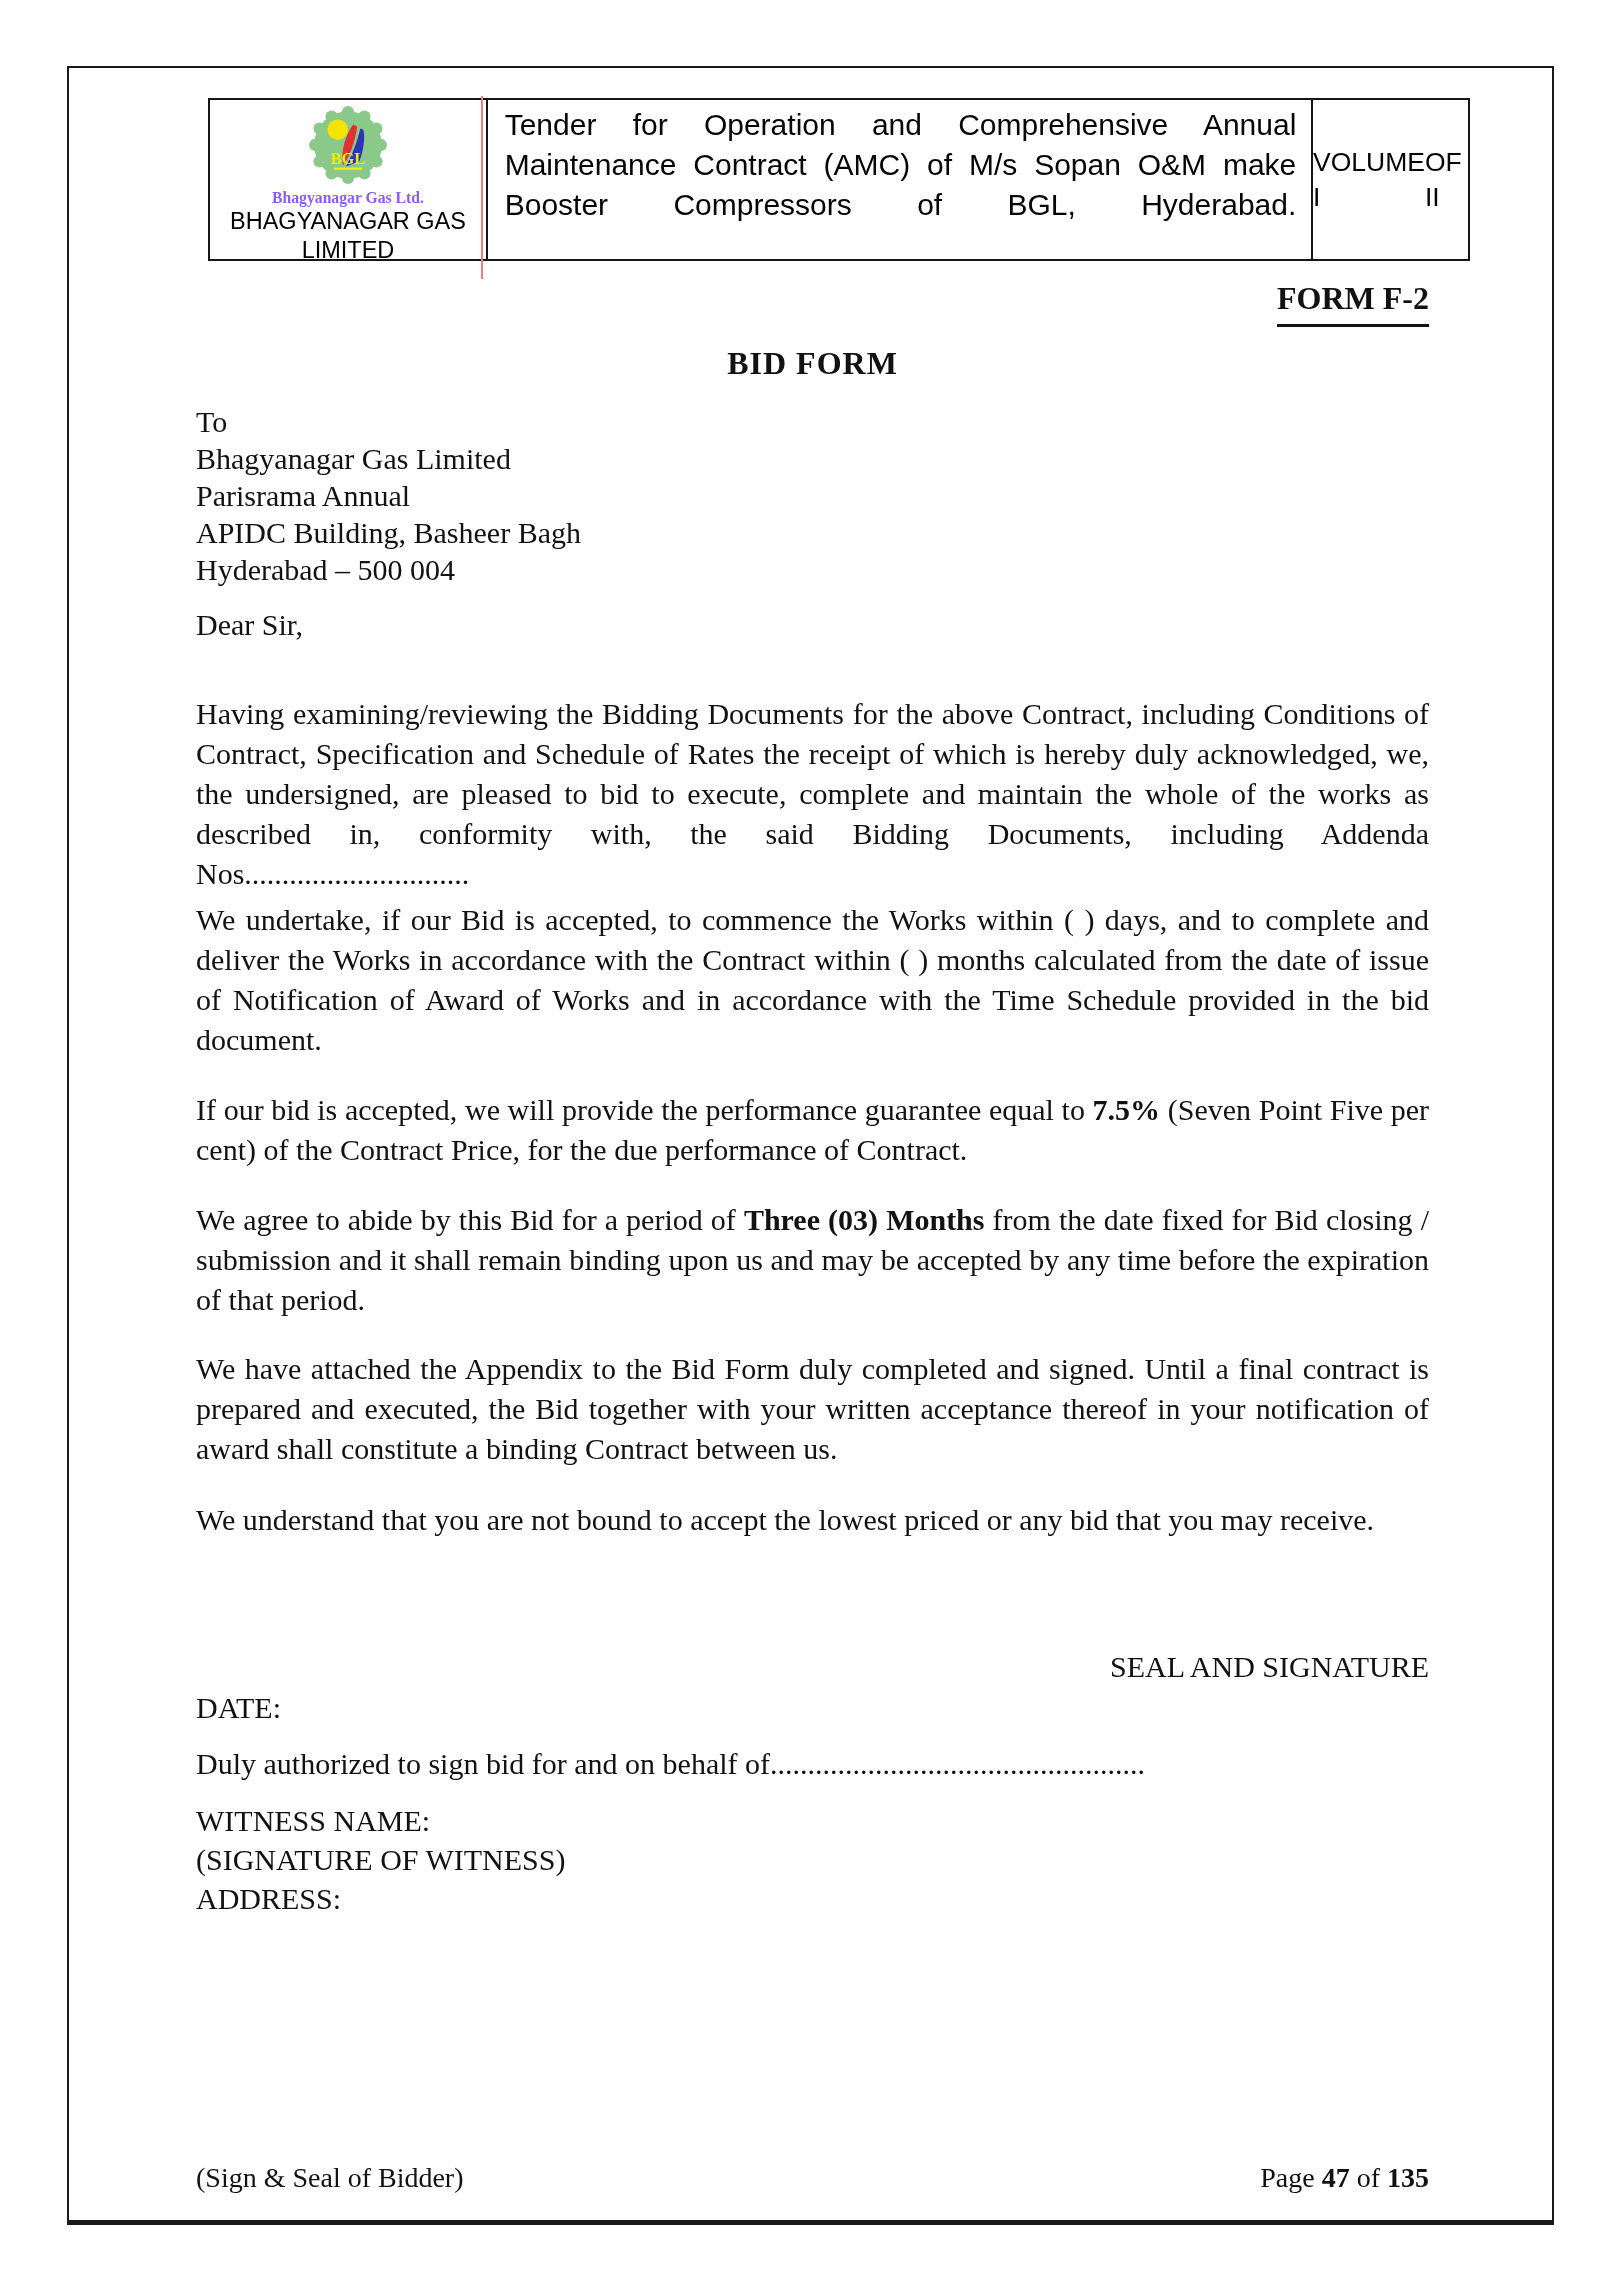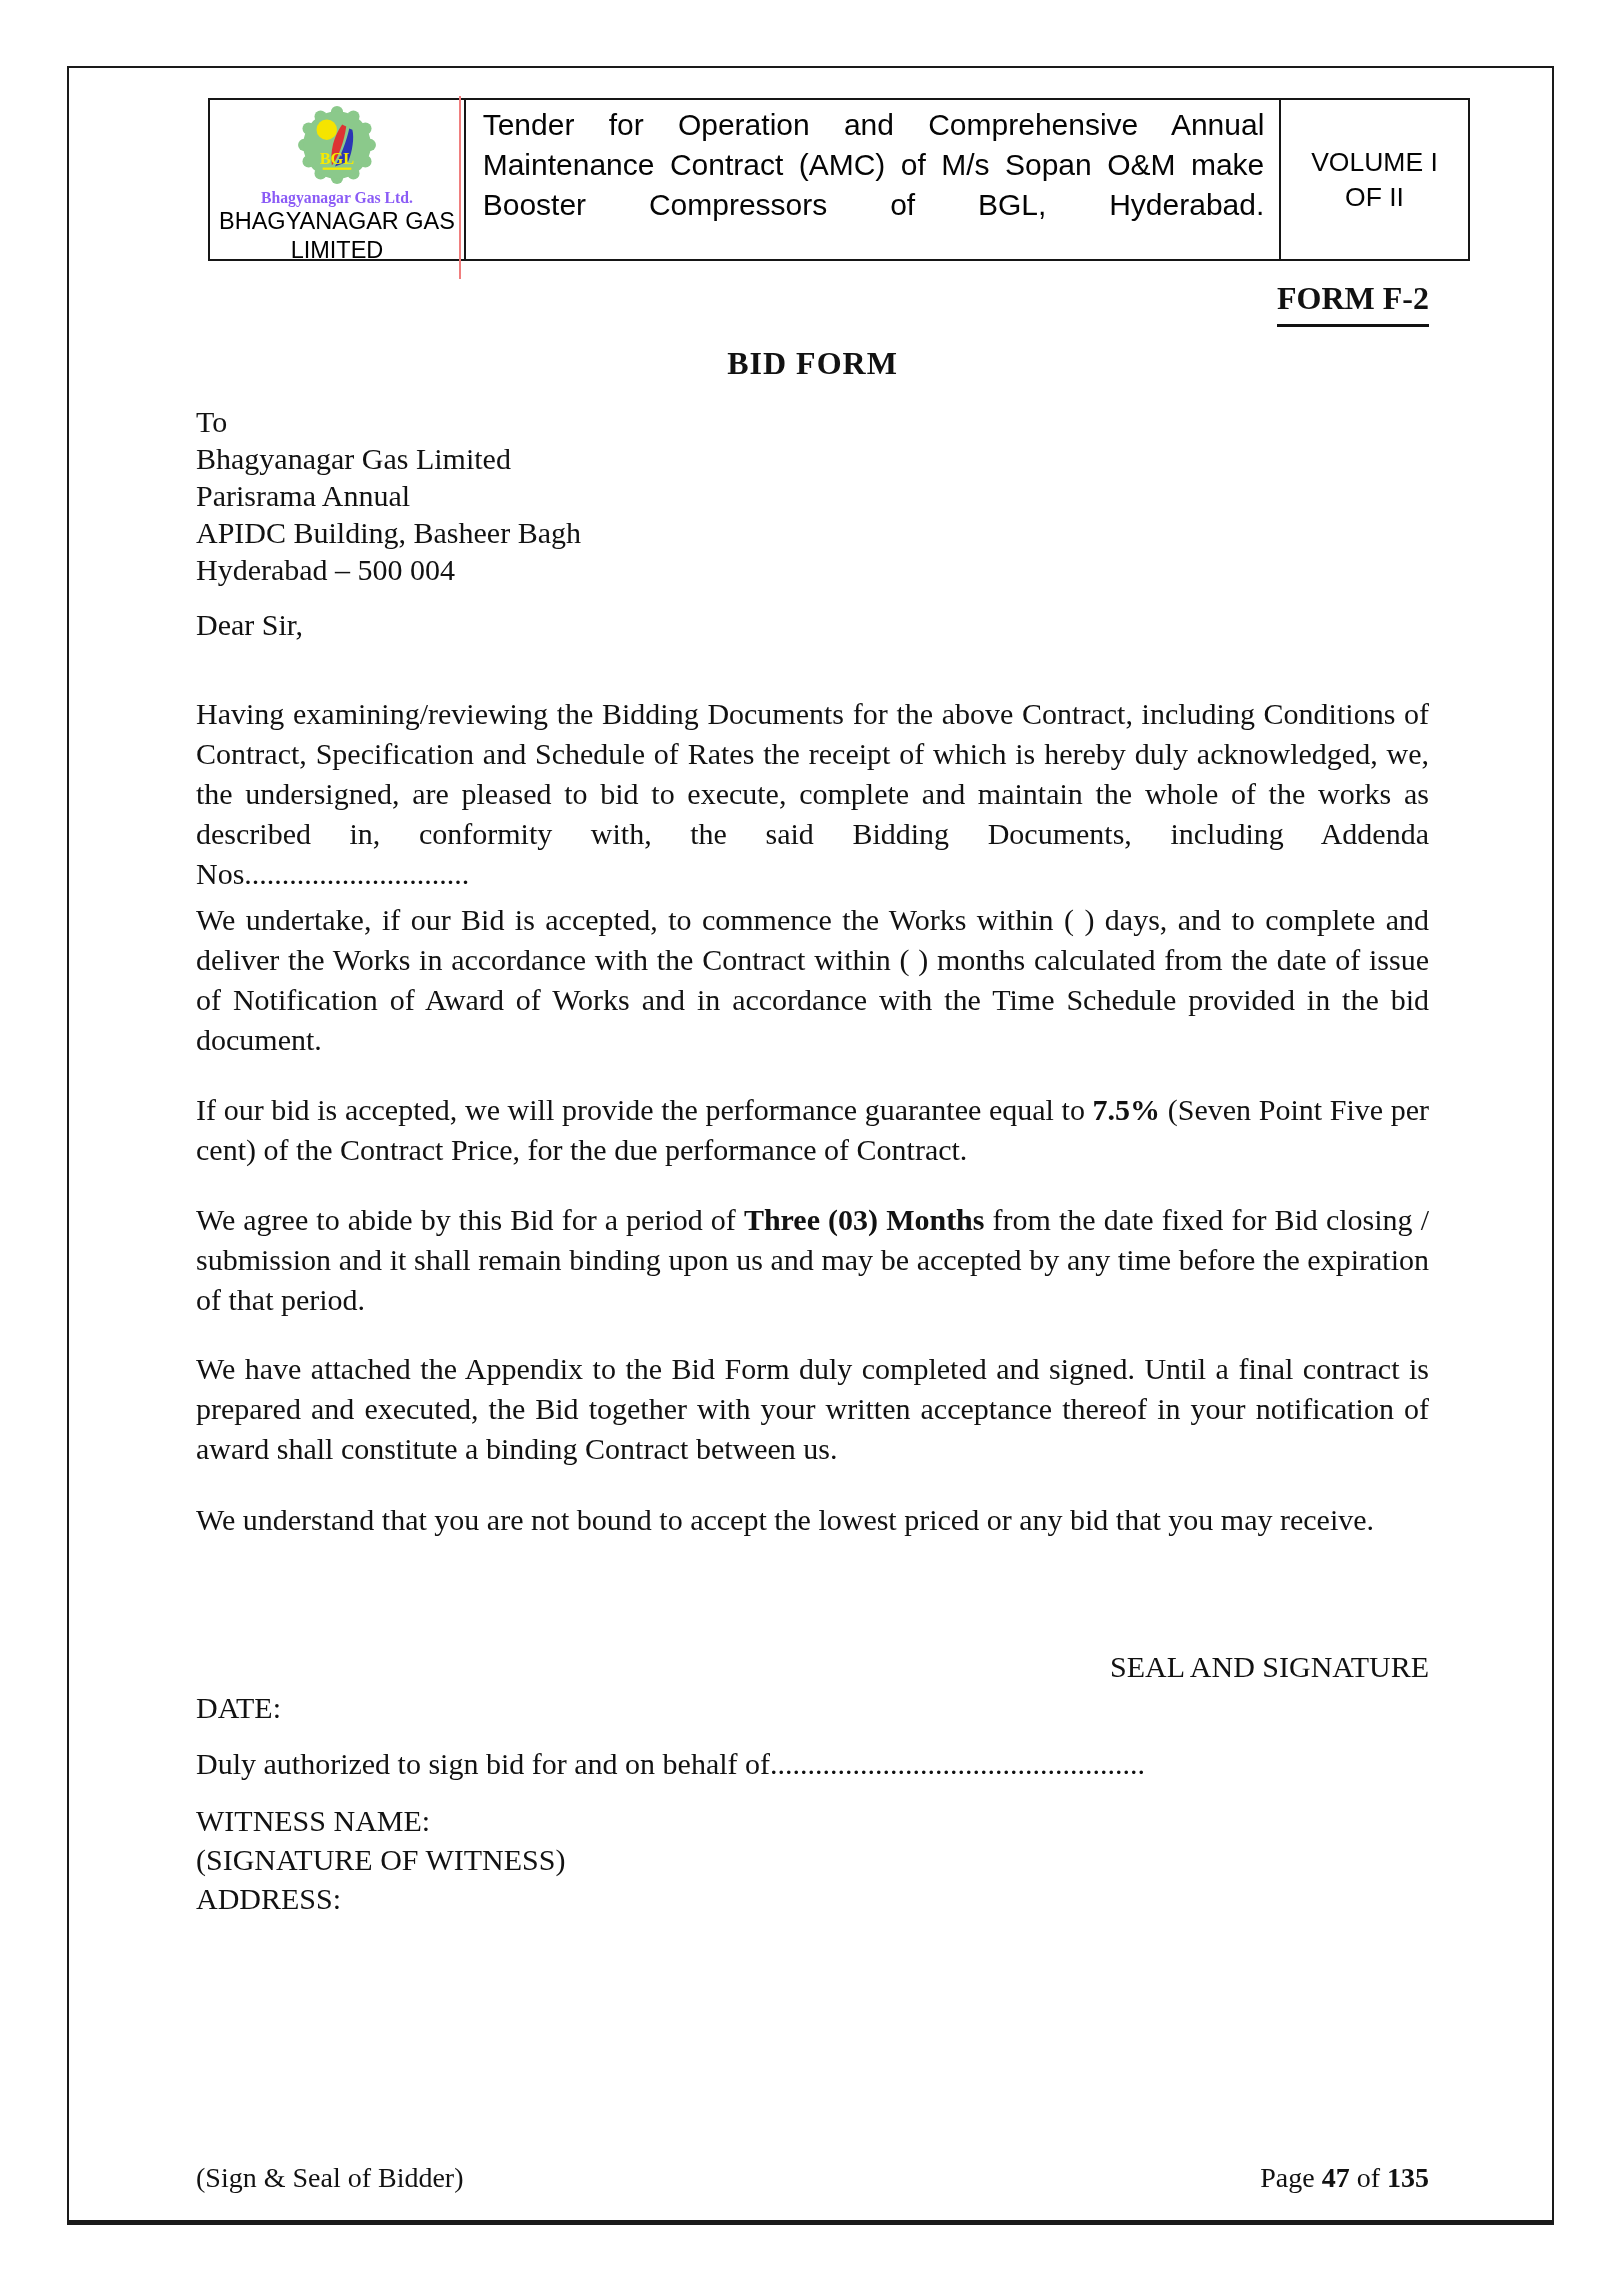--- a/index.html
+++ b/index.html
@@ -3,33 +3,33 @@
 <meta charset="utf-8">
 <style>
   html,body{margin:0;padding:0;background:#ffffff;}
   .page{position:relative;width:1621px;height:2292px;background:#ffffff;overflow:hidden;
         font-family:"Liberation Serif",serif;color:#121212;}
   .frame{position:absolute;left:67px;top:66px;width:1483px;height:2152px;
          border:2.9px solid #1a1a1a;border-bottom-width:5.9px;}
   
   .hdr{position:absolute;left:208px;top:98px;width:1262px;height:163px;
        display:flex;border:2px solid #161616;box-sizing:border-box;background:#fff;}
-  .hdr-logo{width:256px;box-sizing:border-box;border-right:2px solid #161616;
+  .hdr-logo{width:278px;box-sizing:border-box;border-right:2px solid #161616;
             position:relative;text-align:center;padding-top:3.9px;}
   .hdr-logo .redline{position:absolute;top:-3.9px;bottom:-19.6px;right:2.9px;width:2px;background:#f07e7e;}
   .logo-sub{font-family:"Liberation Serif",serif;font-weight:bold;font-size:15.7px;
             color:#8b5cf6;line-height:16.7px;}
   .logo-name{font-family:"Liberation Sans",sans-serif;font-size:23.5px;line-height:29px;color:#000;}
   .hdr-title{flex:1;box-sizing:border-box;padding:4.9px 14.7px 0 16.7px;
              font-family:"Liberation Sans",sans-serif;font-size:28px;line-height:38px;color:#050505;}
   .hdr-title .para{text-align:justify;text-align-last:justify;}
   .hdr-title .para::after{content:"";display:inline-block;width:100%;}
   .hdr-title .docno{text-align:center;}
-  .hdr-vol{width:189px;box-sizing:border-box;border-left:2px solid #161616;
-           display:flex;flex-direction:column;align-items:center;justify-content:center;
+  .hdr-vol{width:157px;box-sizing:border-box;border-left:2px solid #161616;
+           display:flex;align-items:center;justify-content:center;
            font-family:"Liberation Sans",sans-serif;font-size:26.5px;line-height:35px;color:#050505;}
   
   .col{position:absolute;left:196px;top:0;width:1233px;}
   .abs{position:absolute;left:0;width:100%;}
   .form-label{top:280px;text-align:right;font-weight:bold;font-size:32px;}
   .form-label span{display:inline-block;border-bottom:3.9px solid #121212;padding-bottom:7px;margin-left:21px;}
   .bid-title{top:345px;text-align:center;font-weight:bold;font-size:32px;letter-spacing:1px;}
   .addr{top:403px;font-size:30px;line-height:37px;}
   .salut{top:608px;font-size:30px;}
   .para{font-size:30px;line-height:40px;text-align:justify;}

